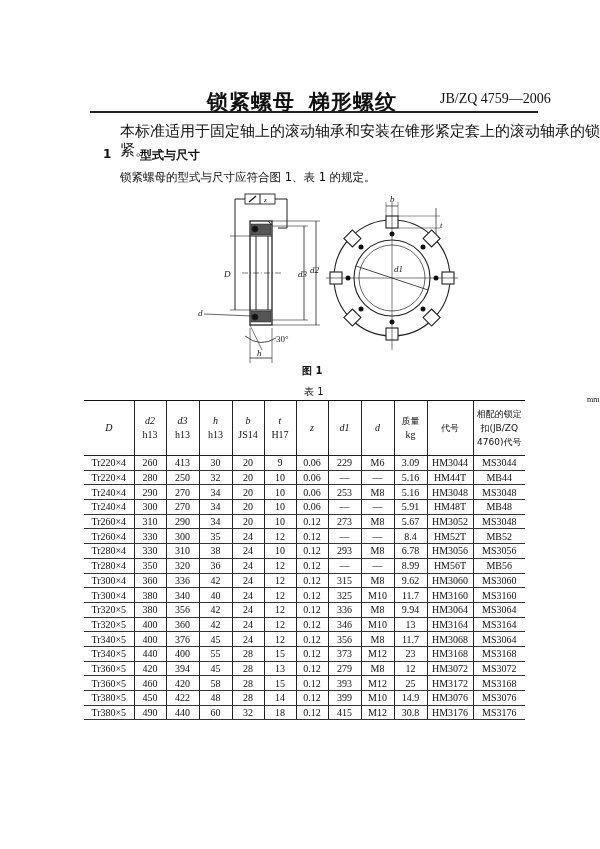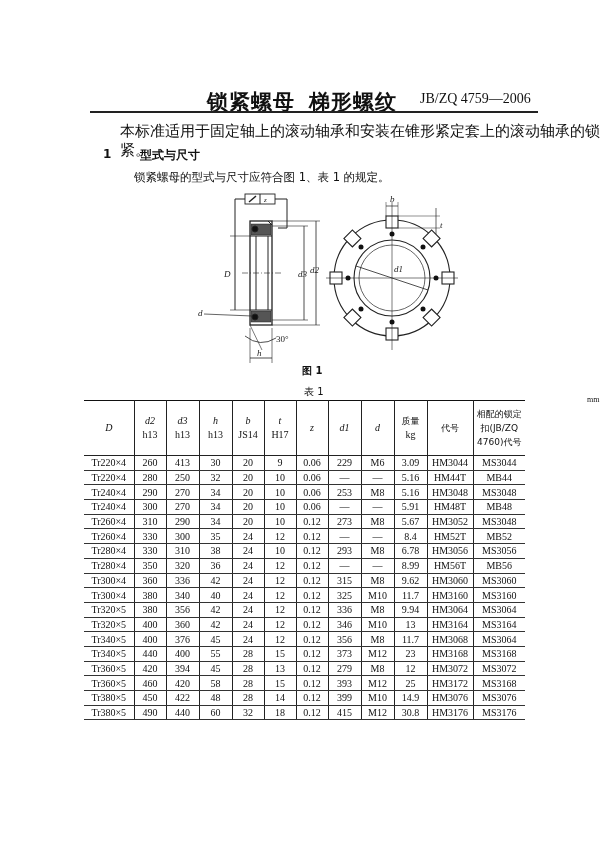--- a/index.html
+++ b/index.html
@@ -2,26 +2,26 @@
 <html><head>
 <meta charset="utf-8">
 <style>
   html, body { margin:0; padding:0; background:#ffffff; }
   body { width:600px; height:849px; position:relative; overflow:hidden;
          font-family:"DejaVu Serif", serif; color:#111; }
   .abs { position:absolute; }
   #title { left:207px; top:88px; font-size:21px; font-weight:bold; letter-spacing:1px;
            font-family:"DejaVu Sans", sans-serif; }
   #title .gap { display:inline-block; width:14px; }
-  #std-no { left:420px; top:91px; font-size:14px; font-family:"Liberation Serif", serif; }
+  #std-no { left:440px; top:91px; font-size:14px; font-family:"Liberation Serif", serif; }
   #rule { left:90px; top:111px; width:448px; height:2px; background:#222; }
   #intro { left:120px; top:122px; font-size:15px; font-family:"DejaVu Sans", sans-serif; }
   #sec-num { left:103px; top:147px; font-size:12px; font-weight:bold; font-family:"DejaVu Sans", sans-serif; }
   #sec-title { left:114px; top:147px; font-size:12px; font-weight:bold; font-family:"DejaVu Sans", sans-serif;margin-left:26px; }
-  #sec-text { left:120px; top:170px; font-size:11.5px; font-family:"DejaVu Sans", sans-serif;margin-left:14px; }
+  #sec-text { left:120px; top:170px; font-size:11.5px; font-family:"DejaVu Sans", sans-serif; }
   #fig { left:190px; top:188px; width:270px; height:180px; }
   #fig-caption { left:302px; top:364px; font-size:10px; font-weight:bold; font-family:"DejaVu Sans", sans-serif;text-align:right; }
   #tbl-caption { left:304px; top:385px; font-size:10px; font-weight:normal; font-family:"DejaVu Sans", sans-serif; }
   #unit { left:587px; top:395px; font-size:8px; font-family:"Liberation Serif", serif; }
   #table-wrap { left:84px; top:400px; }
   table { border-collapse:collapse; font-family:"Liberation Serif", serif; font-size:10px; }
   table { border-top:1.5px solid #111; border-bottom:1.5px solid #111; }
   th, td { border-left:1px solid #222; border-right:1px solid #222; text-align:center; padding:0; }
   th:first-child, td:first-child { border-left:none; }
   th:last-child, td:last-child { border-right:none; }

